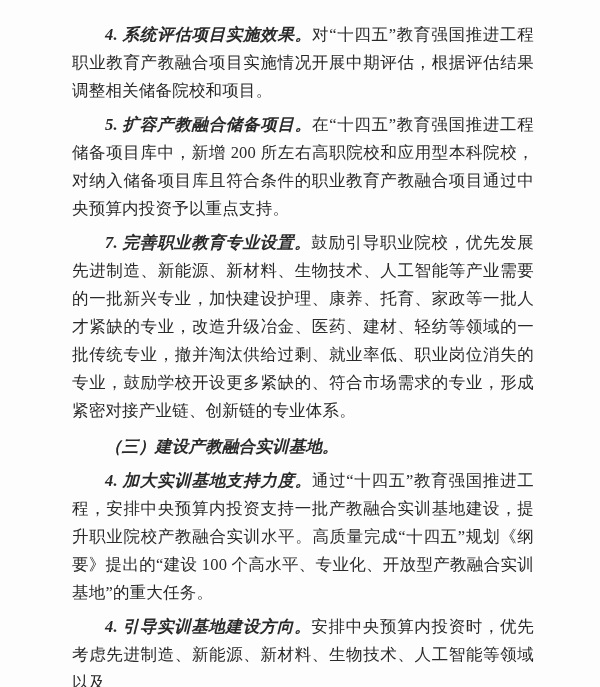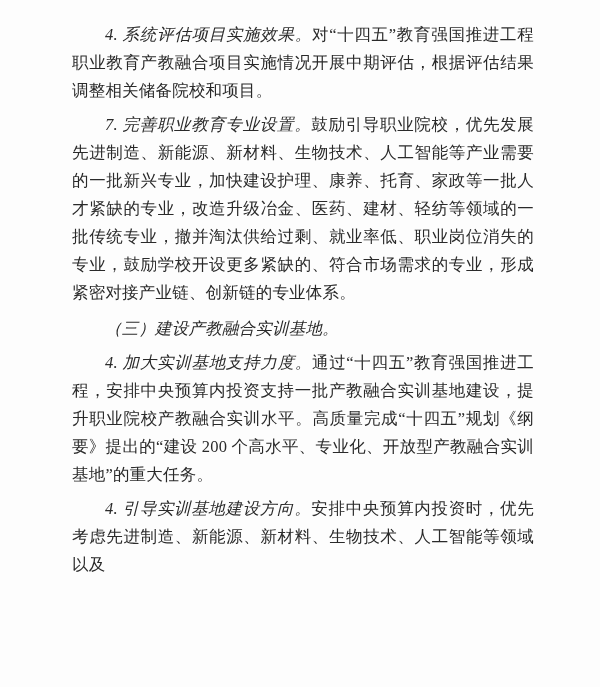--- a/index.html
+++ b/index.html
@@ -29,38 +29,39 @@
     text-align: justify;
     text-justify: inter-ideograph;
     text-indent: 2em;
     letter-spacing: 0.2px;
     word-break: break-all;
   }
   .para:last-child {
     margin-bottom: 0;
   }
   .lead {
-    font-weight: normal;
+    font-weight: bold;
     font-style: italic;
   }
   .section-heading {
     margin-top: 8px;
   }
 </style>
 </head>
 <body>
 
 <div class="page">
   <div class="content">
 
     <p class="para"><span class="lead">4. 系统评估项目实施效果。</span><span>对“十四五”教育强国推进工程职业教育产教融合项目实施情况开展中期评估，根据评估结果调整相关储备院校和项目。</span></p>
 
+    <p class="para"><span class="lead">5. 扩容产教融合储备项目。</span><span>在“十四五”教育强国推进工程储备项目库中，新增 200 所左右高职院校和应用型本科院校，对纳入储备项目库且符合条件的职业教育产教融合项目通过中央预算内投资予以重点支持。</span></p>
 
     <p class="para"><span class="lead">7. 完善职业教育专业设置。</span><span>鼓励引导职业院校，优先发展先进制造、新能源、新材料、生物技术、人工智能等产业需要的一批新兴专业，加快建设护理、康养、托育、家政等一批人才紧缺的专业，改造升级冶金、医药、建材、轻纺等领域的一批传统专业，撤并淘汰供给过剩、就业率低、职业岗位消失的专业，鼓励学校开设更多紧缺的、符合市场需求的专业，形成紧密对接产业链、创新链的专业体系。</span></p>
 
     <p class="para section-heading"><span class="lead">（三）建设产教融合实训基地。</span></p>
 
-    <p class="para"><span class="lead">4. 加大实训基地支持力度。</span><span>通过“十四五”教育强国推进工程，安排中央预算内投资支持一批产教融合实训基地建设，提升职业院校产教融合实训水平。高质量完成“十四五”规划《纲要》提出的“建设 200 个高水平、专业化、开放型产教融合实训基地”的重大任务。</span></p>
+    <p class="para"><span class="lead">4. 加大实训基地支持力度。</span><span>通过“十四五”教育强国推进工程，安排中央预算内投资支持一批产教融合实训基地建设，提升职业院校产教融合实训水平。高质量完成“十四五”规划《纲要》提出的“建设 100 个高水平、专业化、开放型产教融合实训基地”的重大任务。</span></p>
 
     <p class="para"><span class="lead">4. 引导实训基地建设方向。</span><span>安排中央预算内投资时，优先考虑先进制造、新能源、新材料、生物技术、人工智能等领域以及</span></p>
 
   </div>
 </div>
 
 </body></html>

